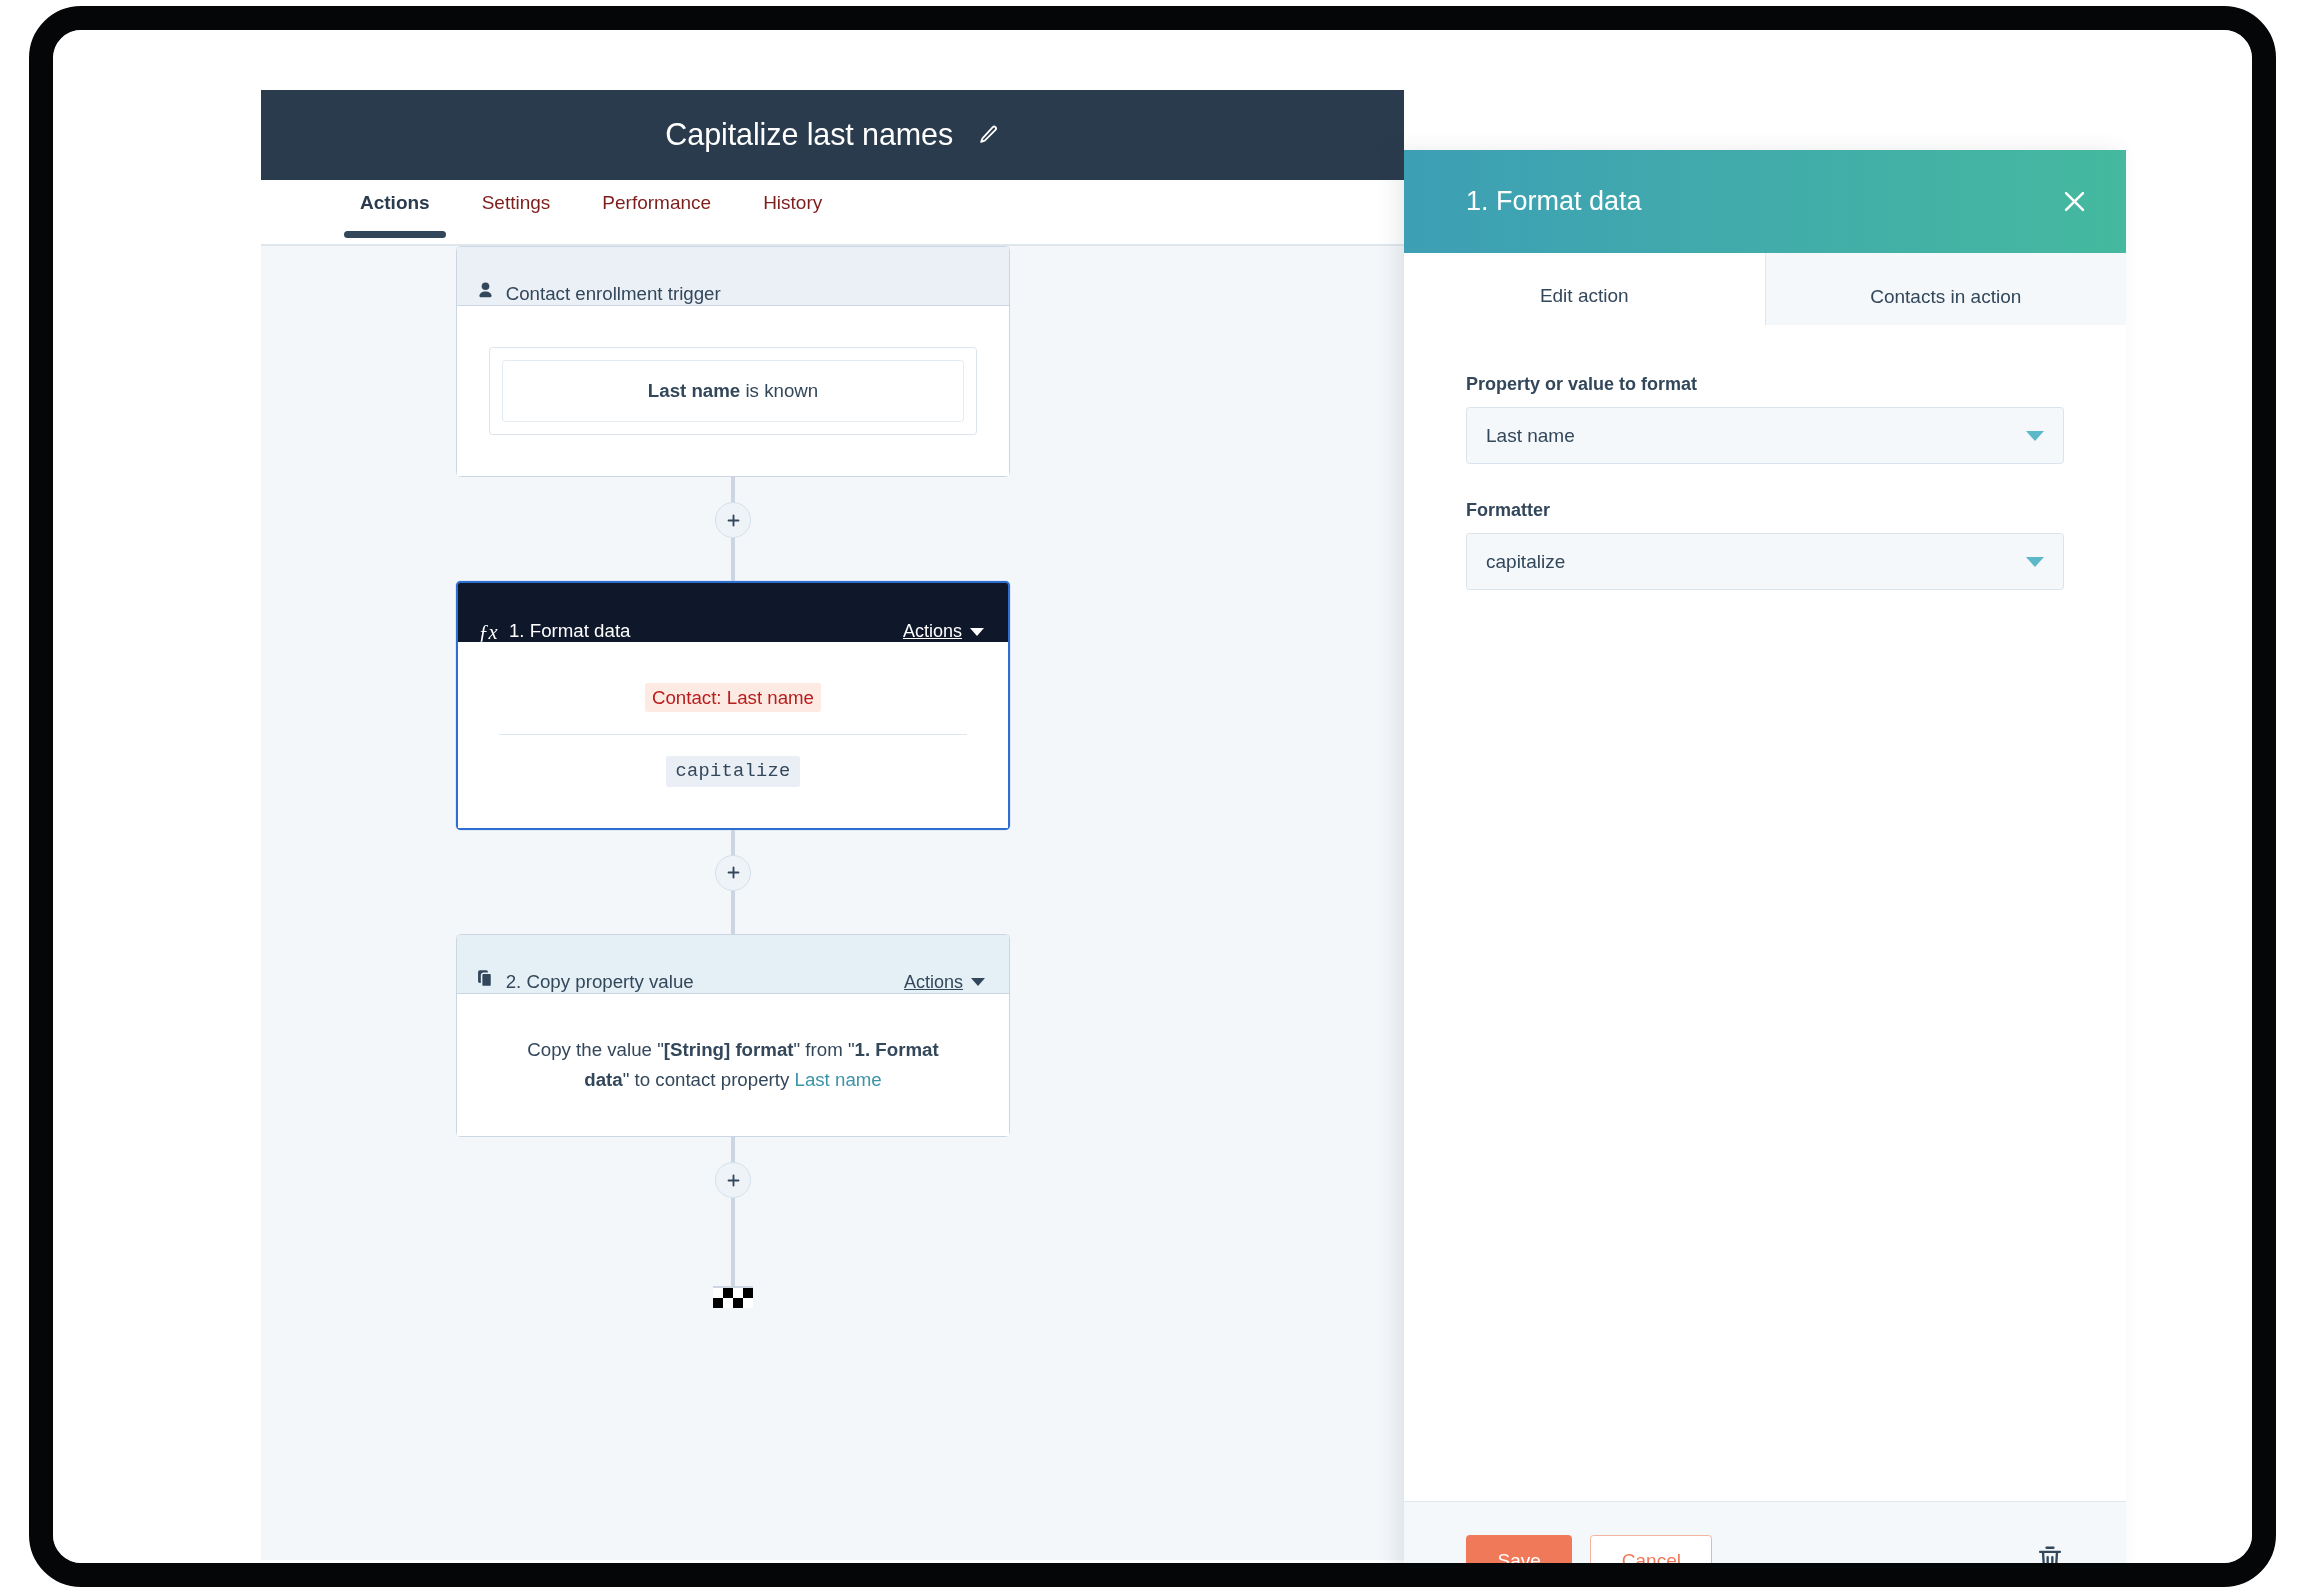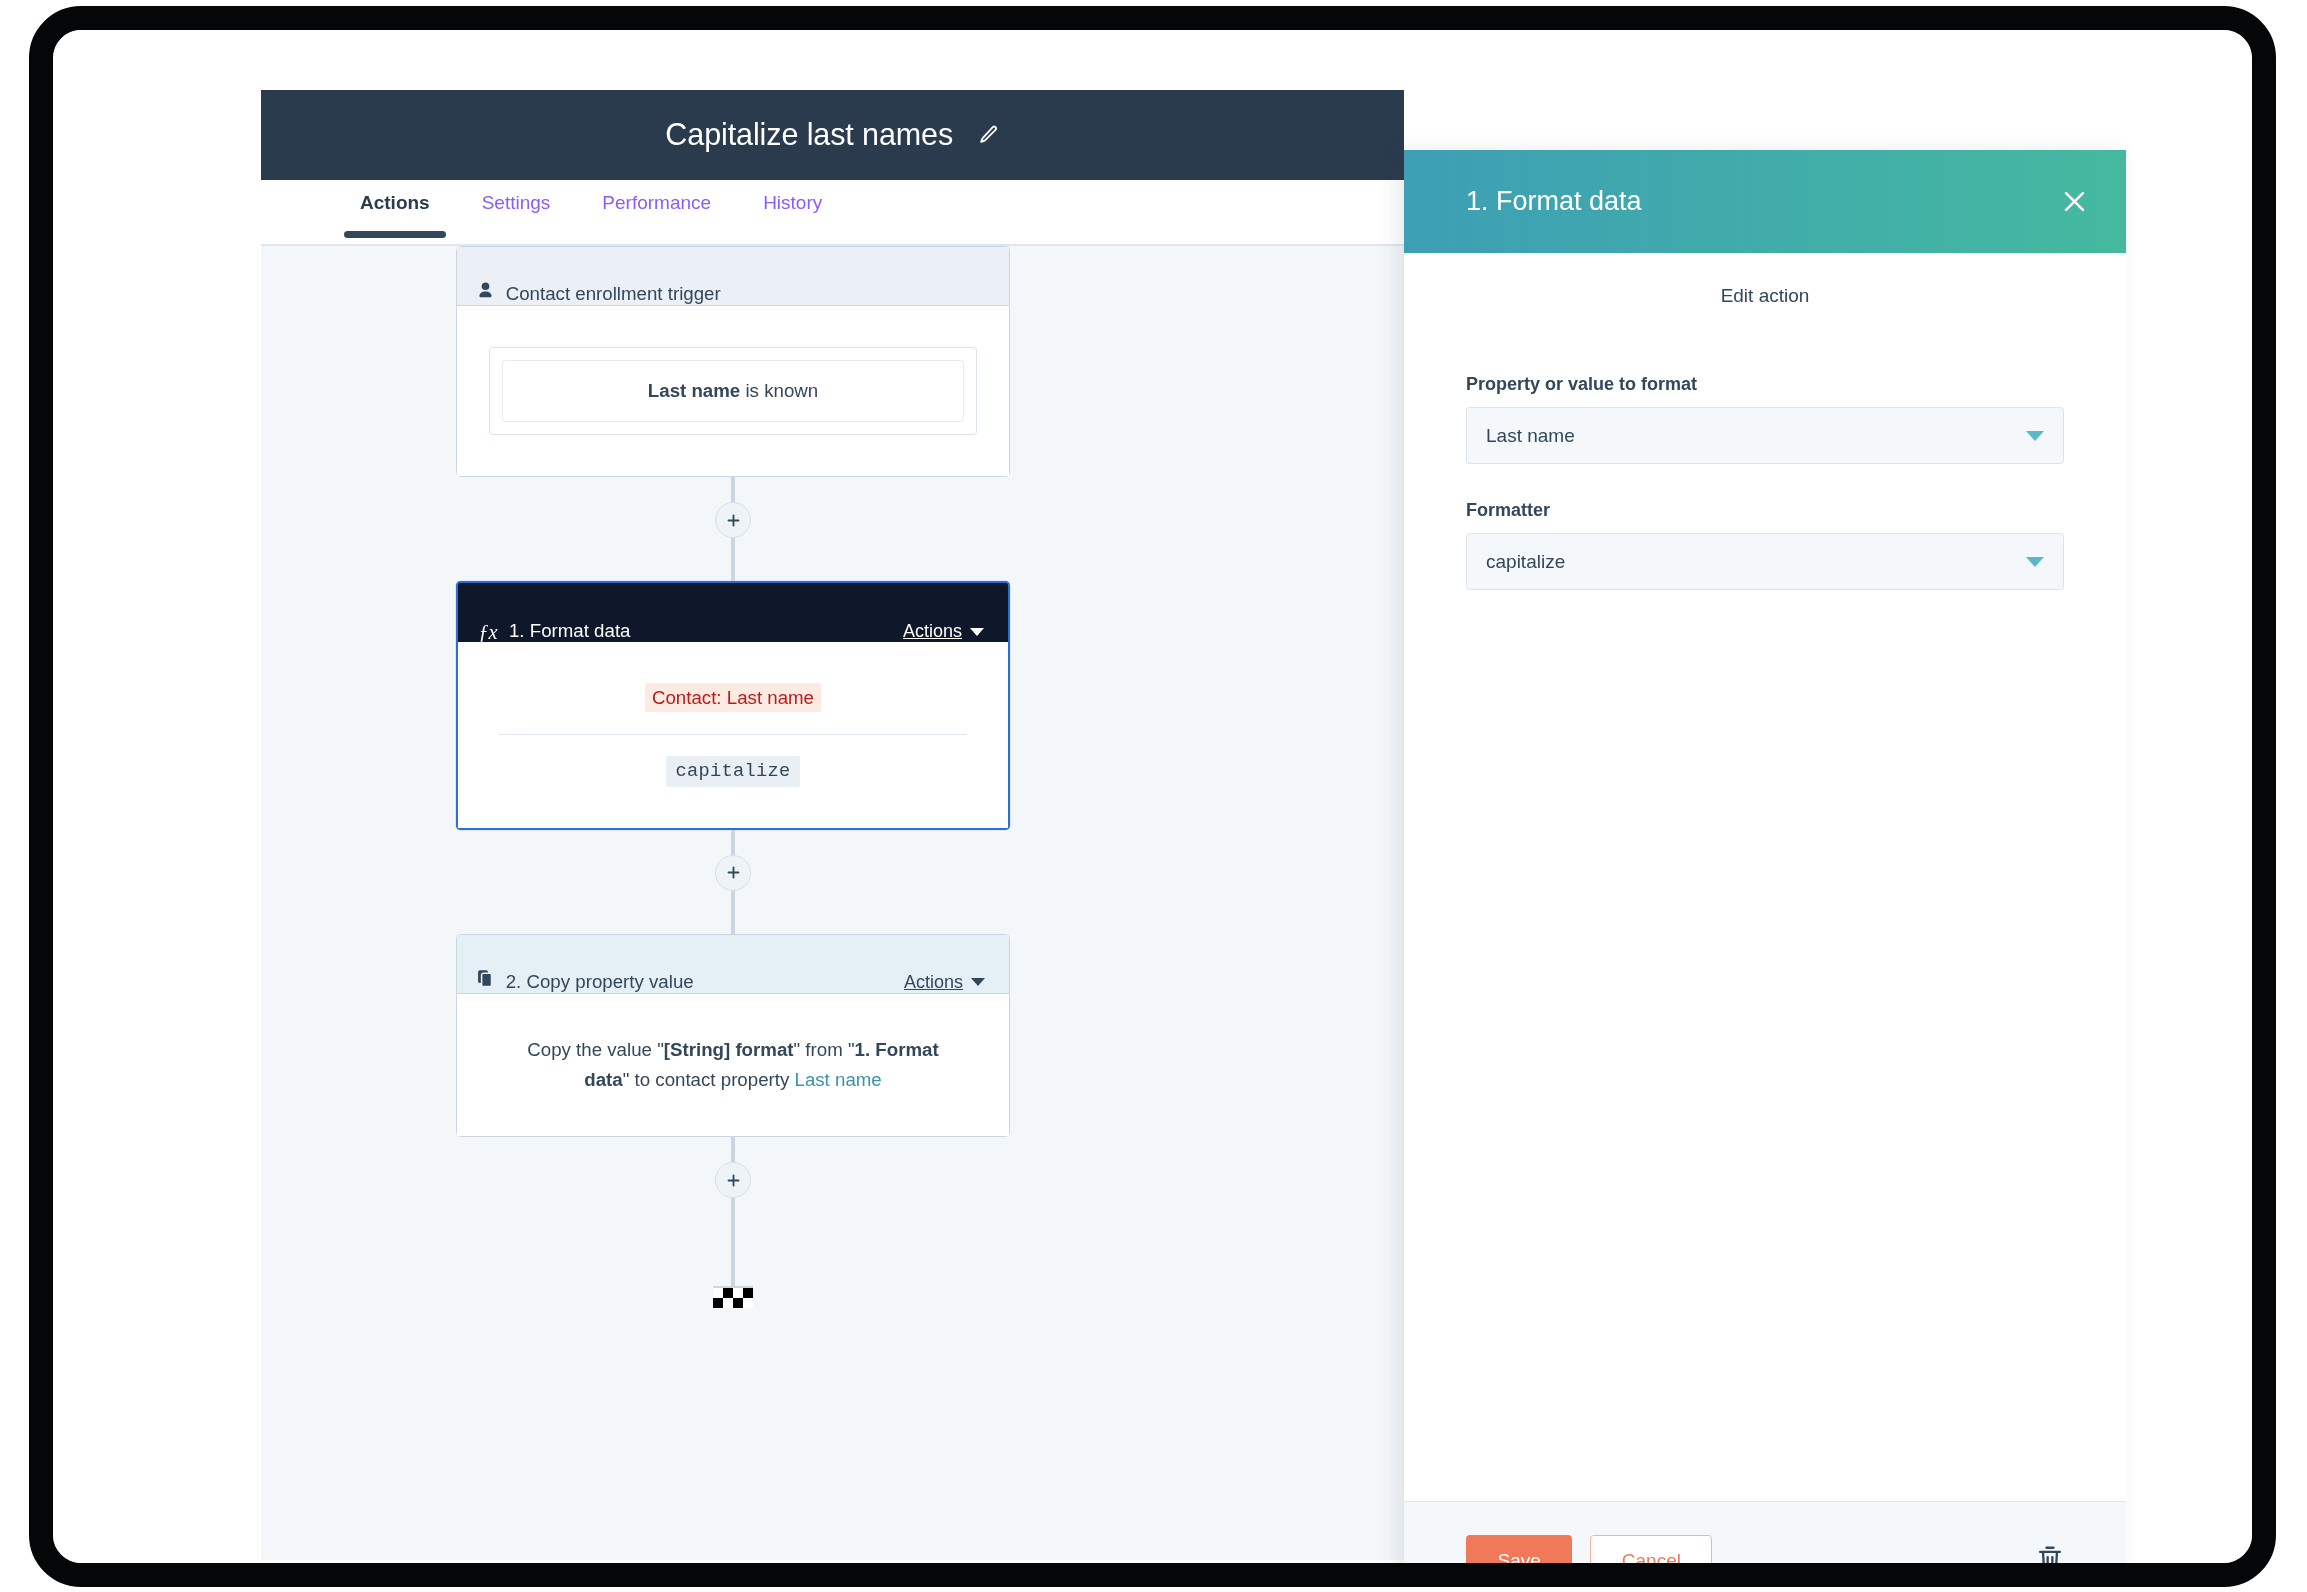--- a/index.html
+++ b/index.html
@@ -60,21 +60,21 @@
     width: 1143px; height: 66px;
     background: #ffffff;
     border-bottom: 2.3px solid #dfe7ee;
     display: flex;
     align-items: flex-start;
     padding-left: 73px;
   }
   .nav-tab {
     position: relative;
     font-size: 19px;
-    color: #8b5cf6;
+    color: #7f1d1d;
     padding: 12.4px 26px 21.5px 26px;
     cursor: pointer;
     white-space: nowrap;
   }
   .nav-tab.active { font-weight: bold; color: #2a3b4d; }
   .nav-tab.active::after {
     content: "";
     position: absolute;
     left: 10.2px; right: 10.2px; bottom: -2.3px;
     height: 7.3px;
@@ -524,20 +524,21 @@
           <span>
             <svg class="close-x" viewBox="0 0 24 24" stroke="#ffffff" stroke-width="2.1" stroke-linecap="round">
               <line x1="5" y1="5" x2="19" y2="19"></line>
                 <line x1="19" y1="5" x2="5" y2="19"></line>
             </svg>
           </span>
         </div>
 
         <div id="panel-tabs">
           <div class="ptab active">Edit action</div>
+          <div class="ptab inactive">Contacts in action</div>
         </div>
 
         <div id="panel-body">
           <div class="field-label">Property or value to format</div>
           <div class="select">
             <span class="sel-value">Last name</span>
             <span class="sel-caret"></span>
           </div>
 
           <div class="field-gap"></div>

